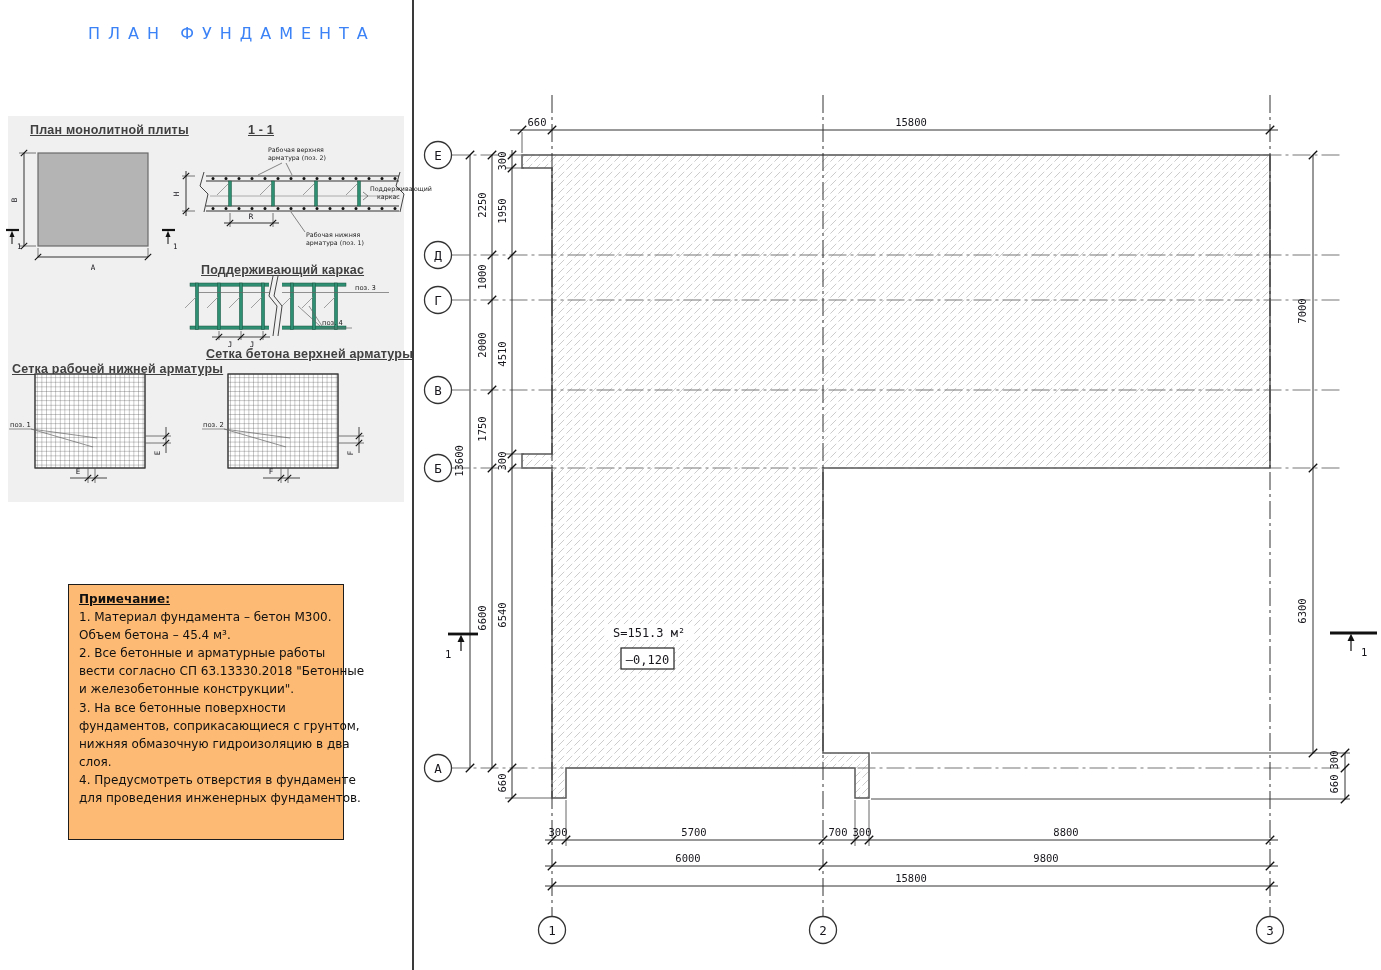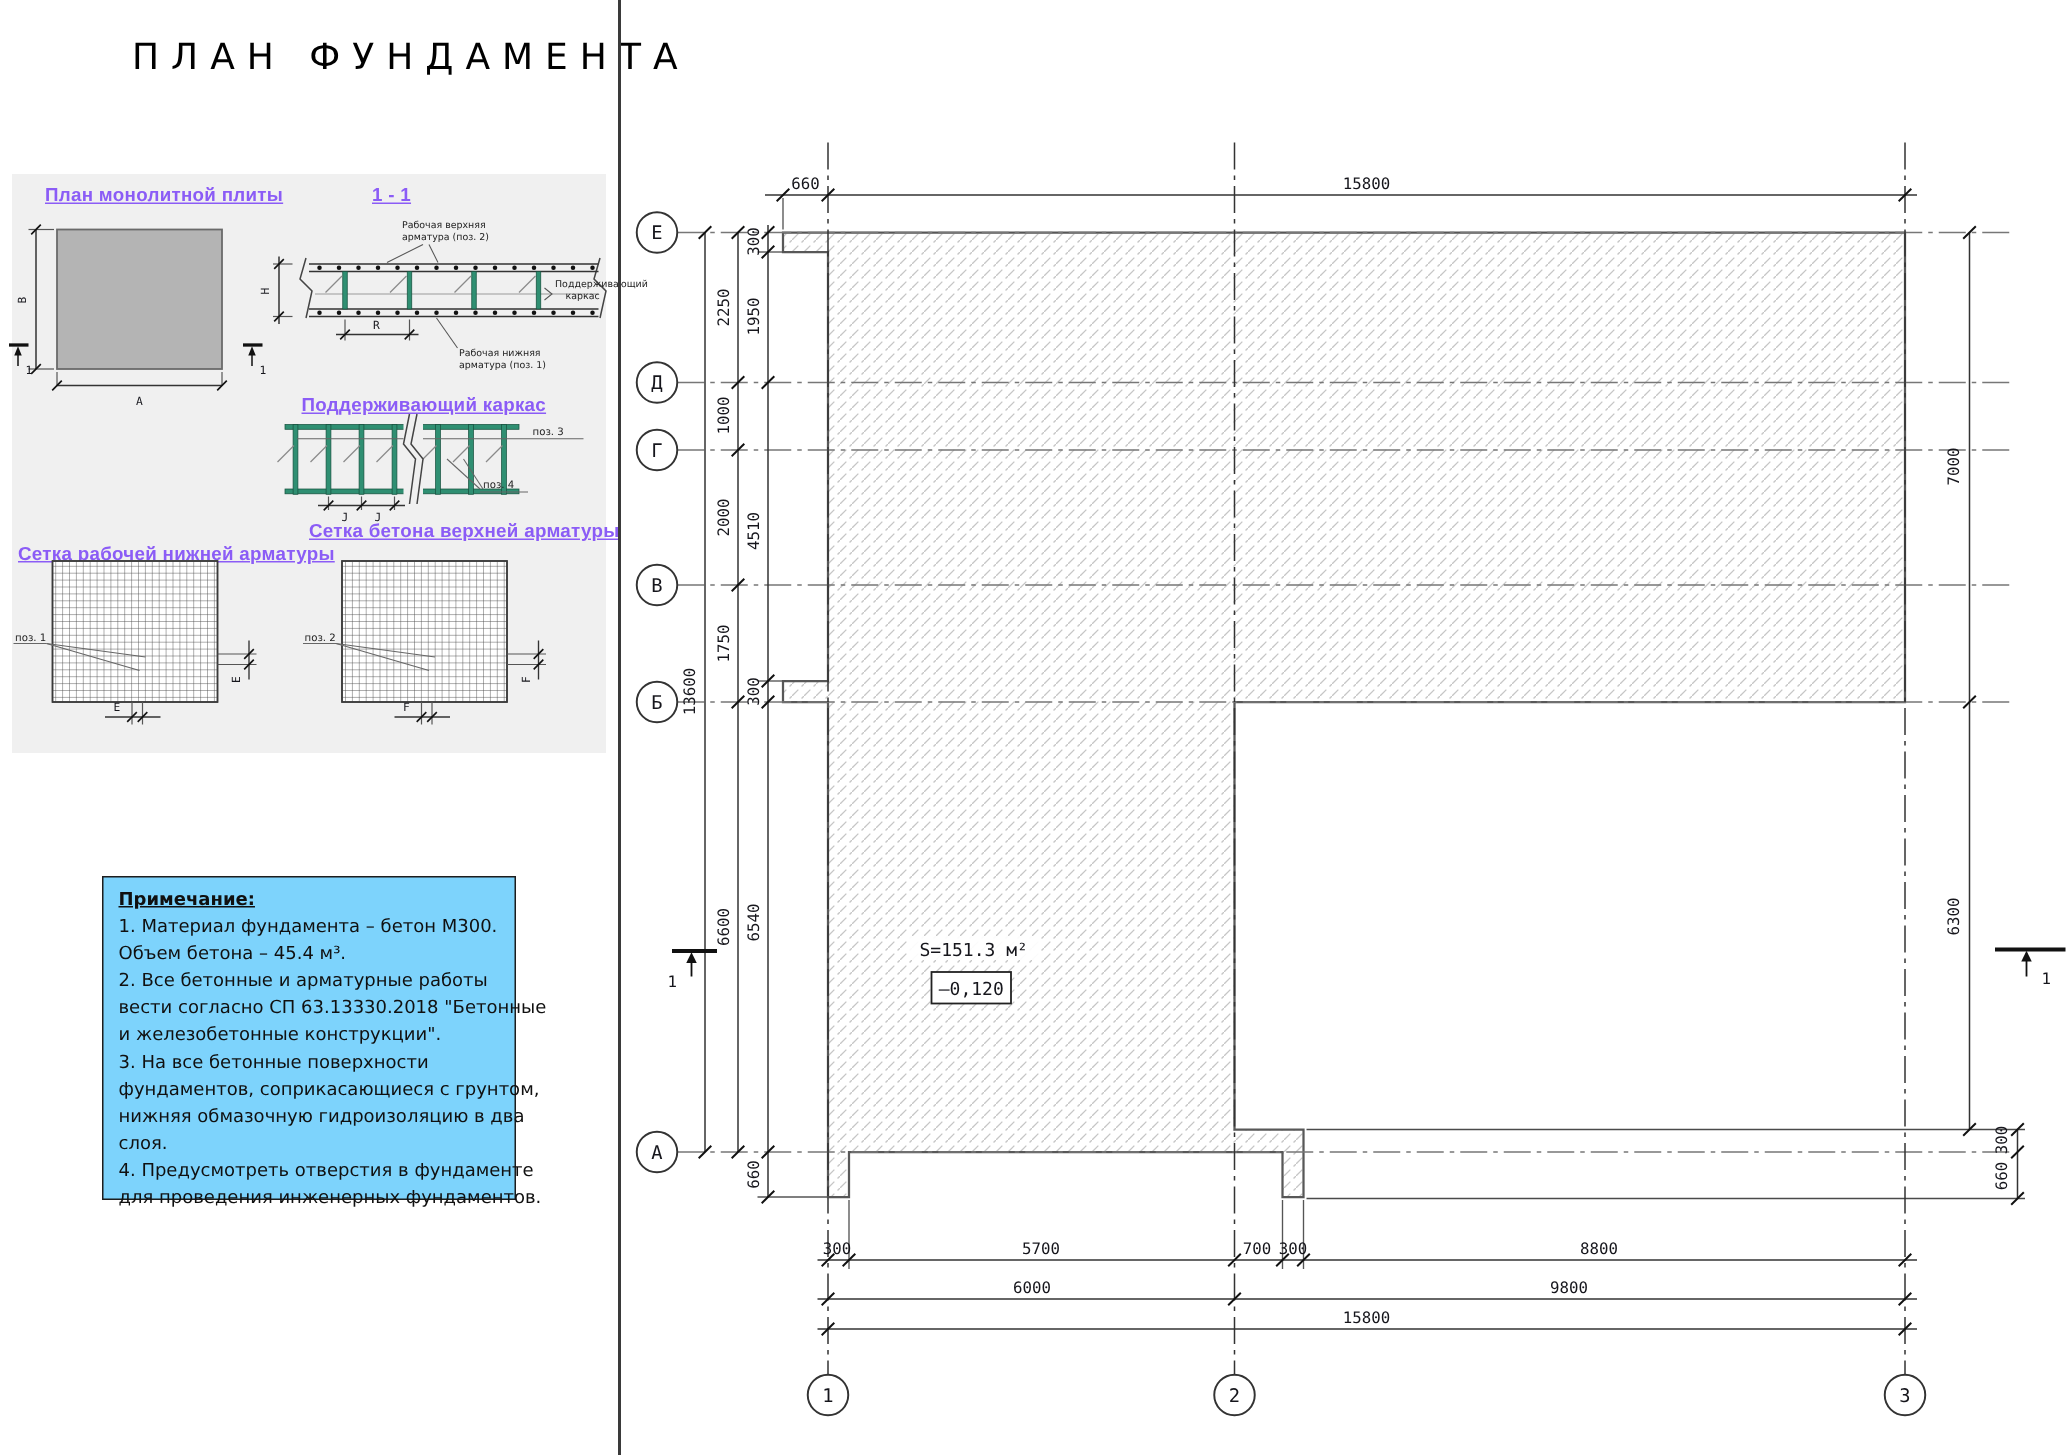--- a/index.html
+++ b/index.html
@@ -1,24 +1,24 @@
 <!DOCTYPE html>
 <html><head>
 <meta charset="utf-8">
 <style>
   html,body{margin:0;padding:0}
   body{width:1381px;height:970px;position:relative;background:#fff;overflow:hidden;
        font-family:"DejaVu Sans",sans-serif}
   .abs{position:absolute}
-  #title{left:88px;top:24px;font-size:24px;letter-spacing:8px;color:#000000;white-space:nowrap}
+  #title{left:88px;top:24px;font-size:16px;letter-spacing:8px;color:#3b82f6;white-space:nowrap}
   #panel-bg{left:8px;top:116px;width:396px;height:386px;background:#f0f0f0}
   #divider{left:412px;top:0;width:2px;height:970px;background:#3a3a3a}
-  .red-h{color:#8b5cf6;font-weight:bold;font-size:12.5px;text-decoration:underline;
+  .red-h{color:#404040;font-weight:bold;font-size:12.5px;text-decoration:underline;
          font-family:"Liberation Sans",sans-serif;white-space:nowrap;letter-spacing:.2px}
-  #notes{left:68px;top:584px;width:276px;height:216px;border:1.6px solid #1d1d1d;background:#7dd3fc;
+  #notes{left:68px;top:584px;width:276px;height:256px;border:1.6px solid #1d1d1d;background:#fdba74;
          padding:5px 6px 0 10px;box-sizing:border-box}
   #notes div{font-size:12px;line-height:18.1px;color:#101010;white-space:nowrap}
   #notes .nt{font-weight:bold;text-decoration:underline}
   svg{position:absolute;overflow:visible}
   svg text{font-family:"DejaVu Sans Mono","DejaVu Sans",monospace;fill:#16161c}
   .d{font-size:10.5px}
   .s{font-size:12px}
   .ax{font-size:12.5px}
   .t1{font-size:6.3px;font-family:"DejaVu Sans",sans-serif;fill:#222}
   .t2{font-size:7.5px}

